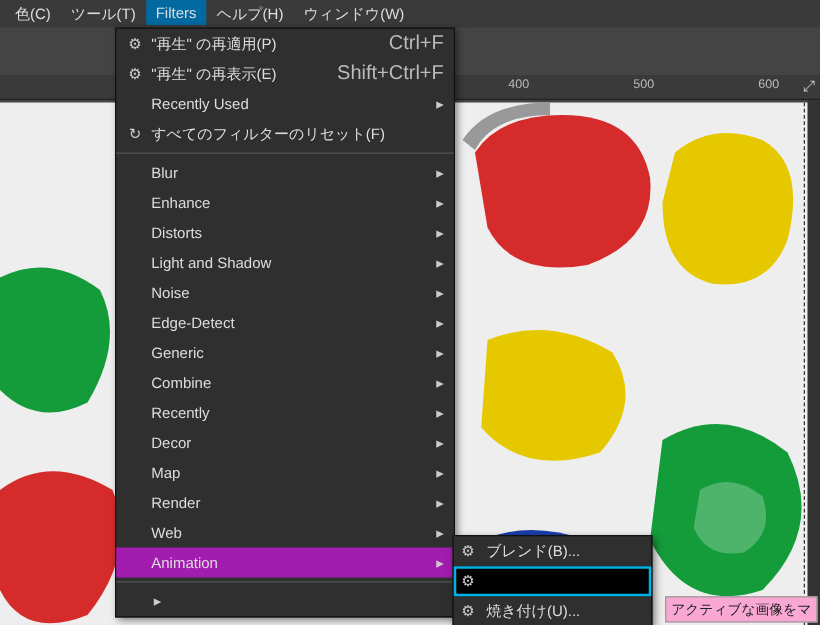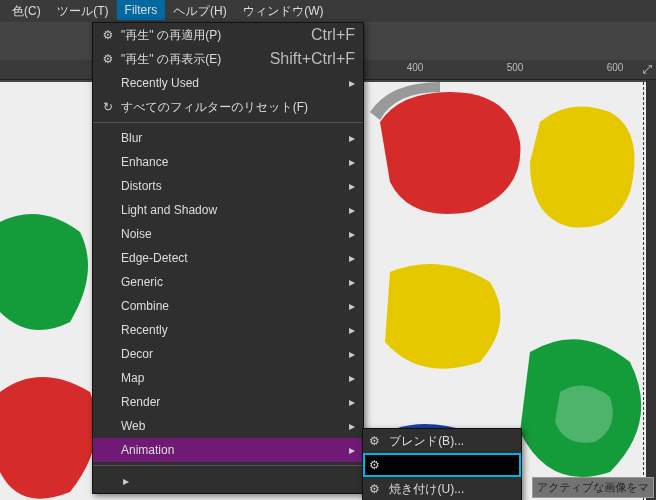--- a/index.html
+++ b/index.html
@@ -8,33 +8,33 @@
 .menubar .mi{padding:3px 8px;cursor:default}
 .menubar .mi.active{background:#0369a1}
 .ruler-h{position:absolute;left:0;top:60px;right:0;height:20px;background:#3a3a3a;border-bottom:1px solid #222}
 .ruler-h .lbl{position:absolute;top:2px;color:#bbb;font-size:10px;transform:translateX(-50%)}
 .ruler-h .zoom{position:absolute;right:4px;top:2px;color:#ccc}
 .canvas{position:absolute;left:0;top:82px;right:0;bottom:0;background:#eee;overflow:hidden}
 .canvas .dashed{position:absolute;right:12px;top:0;bottom:0;border-right:1px dashed #333}
 .clip{position:absolute}
 .menu{position:absolute;left:92px;top:22px;width:272px;background:#2f2f2f;border:1px solid #111;box-shadow:2px 2px 6px rgba(0,0,0,.5);z-index:10}
 .menu .row{display:flex;align-items:center;height:24px;padding:0 8px 0 6px;position:relative}
-.menu .row.hl{background:#701a75}
+.menu .row.hl{background:#a21caf}
 .menu .sep{height:1px;background:#555;margin:3px 0}
 .menu .ic{width:18px;display:flex;justify-content:center;color:#ccc}
 .menu .lbl{flex:1;padding-left:4px}
 .menu .acc{color:#bbb;font-size:16px;padding-left:8px}
 .menu .arr{width:12px;color:#ccc;text-align:right}
 .submenu{position:absolute;left:362px;top:428px;width:160px;background:#2f2f2f;border:1px solid #111;box-shadow:2px 2px 6px rgba(0,0,0,.5);z-index:11}
 .submenu .row{display:flex;align-items:center;height:24px;padding:0 8px 0 6px}
 .submenu .row.sel{background:#000;outline:2px solid #00B3E6;outline-offset:-2px}
 .submenu .row.dis{color:#777}
 .submenu .ic{width:16px;color:#ccc}
 .submenu .lbl{flex:1;padding-left:4px}
-.tip{position:absolute;right:2px;bottom:2px;background:#737373;color:#222;border:1px solid #999;padding:2px 4px;font-size:11px;z-index:12}
+.tip{position:absolute;right:2px;bottom:2px;background:#f9a8d4;color:#222;border:1px solid #999;padding:2px 4px;font-size:11px;z-index:12}
 .scrollbar{position:absolute;right:0;top:80px;bottom:0;width:10px;background:#333}
 </style>
 </head>
 <body>
 
 <div class="menubar">
   <div class="mi">色(C)</div>
   <div class="mi">ツール(T)</div>
   <div class="mi active">Filters</div>
   <div class="mi">ヘルプ(H)</div>

